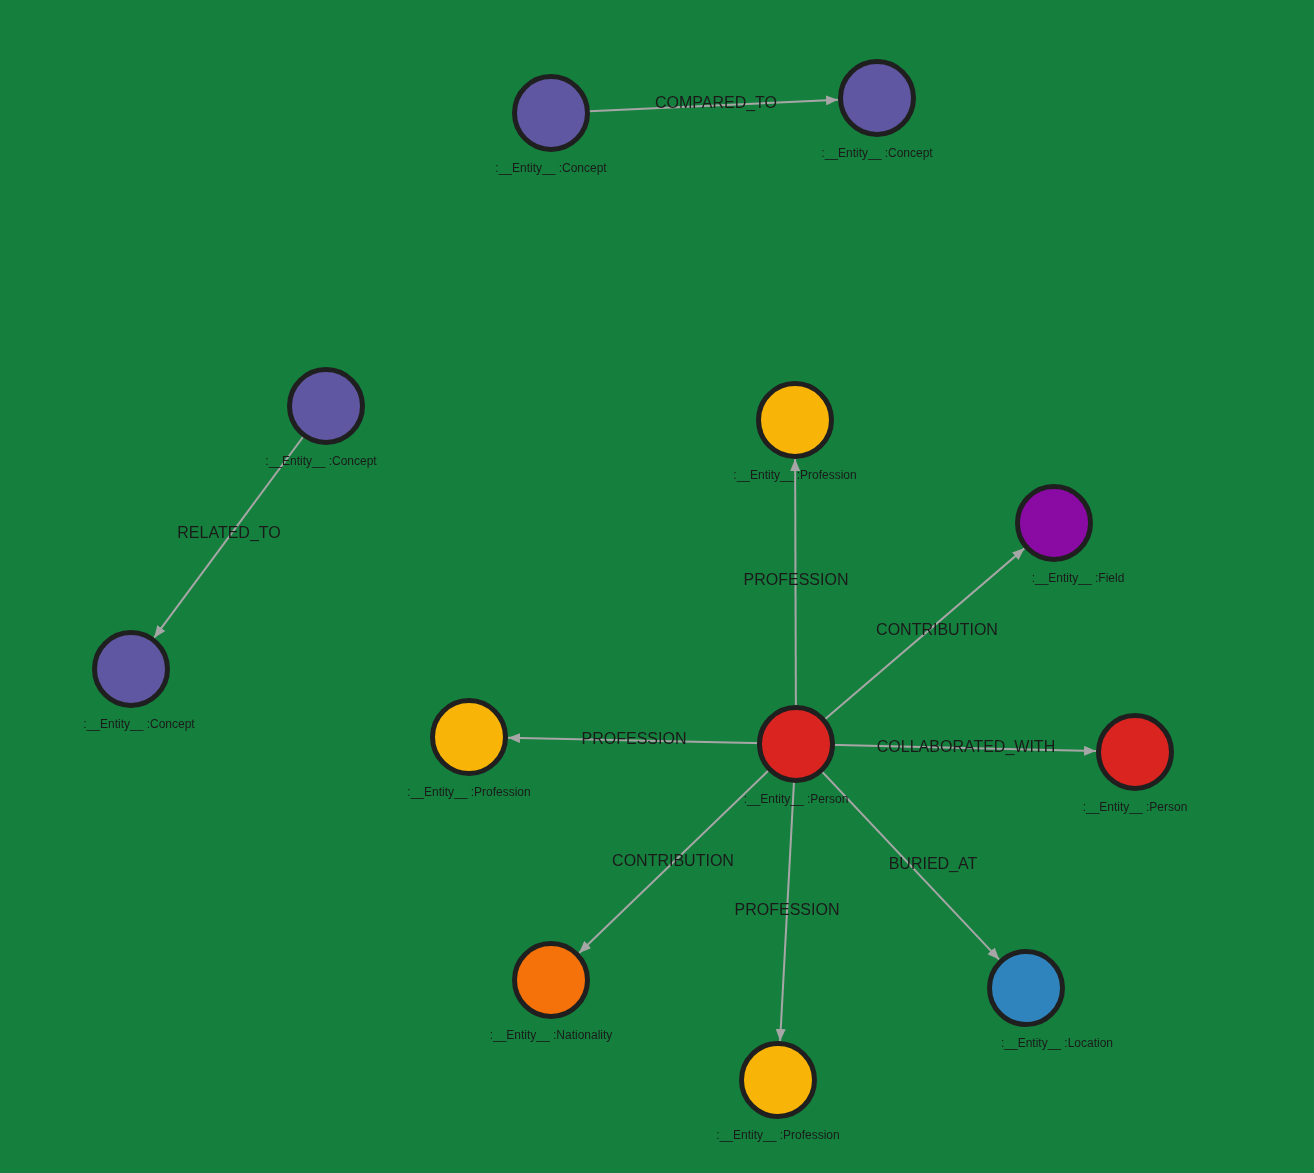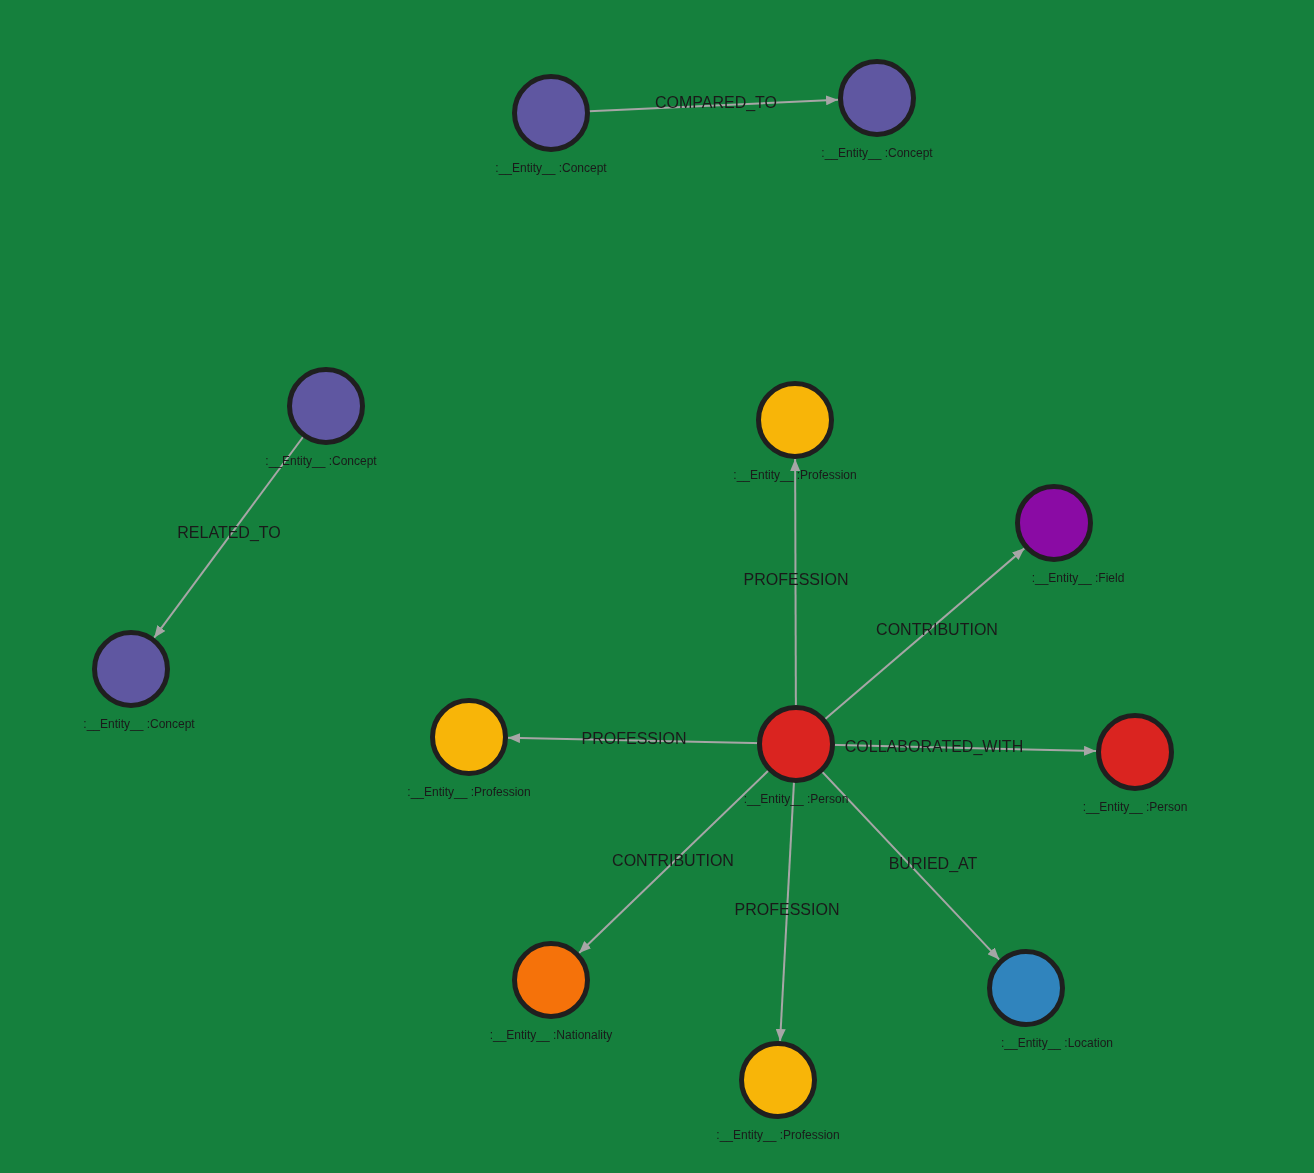--- a/index.html
+++ b/index.html
@@ -70,21 +70,21 @@
         <line x1="796" y1="744" x2="780.0862941334929" y2="1041.0558428414665" stroke="#a6a6a6" stroke-width="2" marker-end="url(#arrowhead)"></line>
         <line x1="796" y1="744" x2="999.2490167380295" y2="959.6206960177356" stroke="#a6a6a6" stroke-width="2" marker-end="url(#arrowhead)"></line>
       </g>
   </svg>
   <div id="nodes-layer">
       <div class="edge-label" style="left: 716px; top: 103px;">COMPARED_TO</div>
       <div class="edge-label" style="left: 229px; top: 533px;">RELATED_TO</div>
       <div class="edge-label" style="left: 796px; top: 580px;">PROFESSION</div>
       <div class="edge-label" style="left: 926px; top: 630px; margin-left: 11px;">CONTRIBUTION</div>
       <div class="edge-label" style="left: 634px; top: 739px;">PROFESSION</div>
-      <div class="edge-label" style="left: 934px; top: 747px;">COLLABORATED_WITH</div>
+      <div class="edge-label" style="left: 966px; top: 747px;">COLLABORATED_WITH</div>
       <div class="edge-label" style="left: 673px; top: 861px;">CONTRIBUTION</div>
       <div class="edge-label" style="left: 787px; top: 910px;">PROFESSION</div>
       <div class="edge-label" style="left: 933px; top: 864px;">BURIED_AT</div>
       <div class="node" title=":__Entity__ :Concept" style="left: 512px; top: 74px; background: rgb(95, 87, 161); border-color: rgb(31, 31, 31);"></div>
       <div class="node-label" style="left: 551px; top: 168px;">:__Entity__ :Concept</div>
       <div class="node" title=":__Entity__ :Concept" style="left: 838px; top: 59px; background: rgb(95, 87, 161); border-color: rgb(31, 31, 31);"></div>
       <div class="node-label" style="left: 877px; top: 153px;">:__Entity__ :Concept</div>
       <div class="node" title=":__Entity__ :Concept" style="left: 287px; top: 367px; background: rgb(95, 87, 161); border-color: rgb(31, 31, 31);"></div>
       <div class="node-label" style="left: 321px; top: 461px;">:__Entity__ :Concept</div>
       <div class="node" title=":__Entity__ :Concept" style="left: 92px; top: 630px; background: rgb(95, 87, 161); border-color: rgb(31, 31, 31);"></div>

